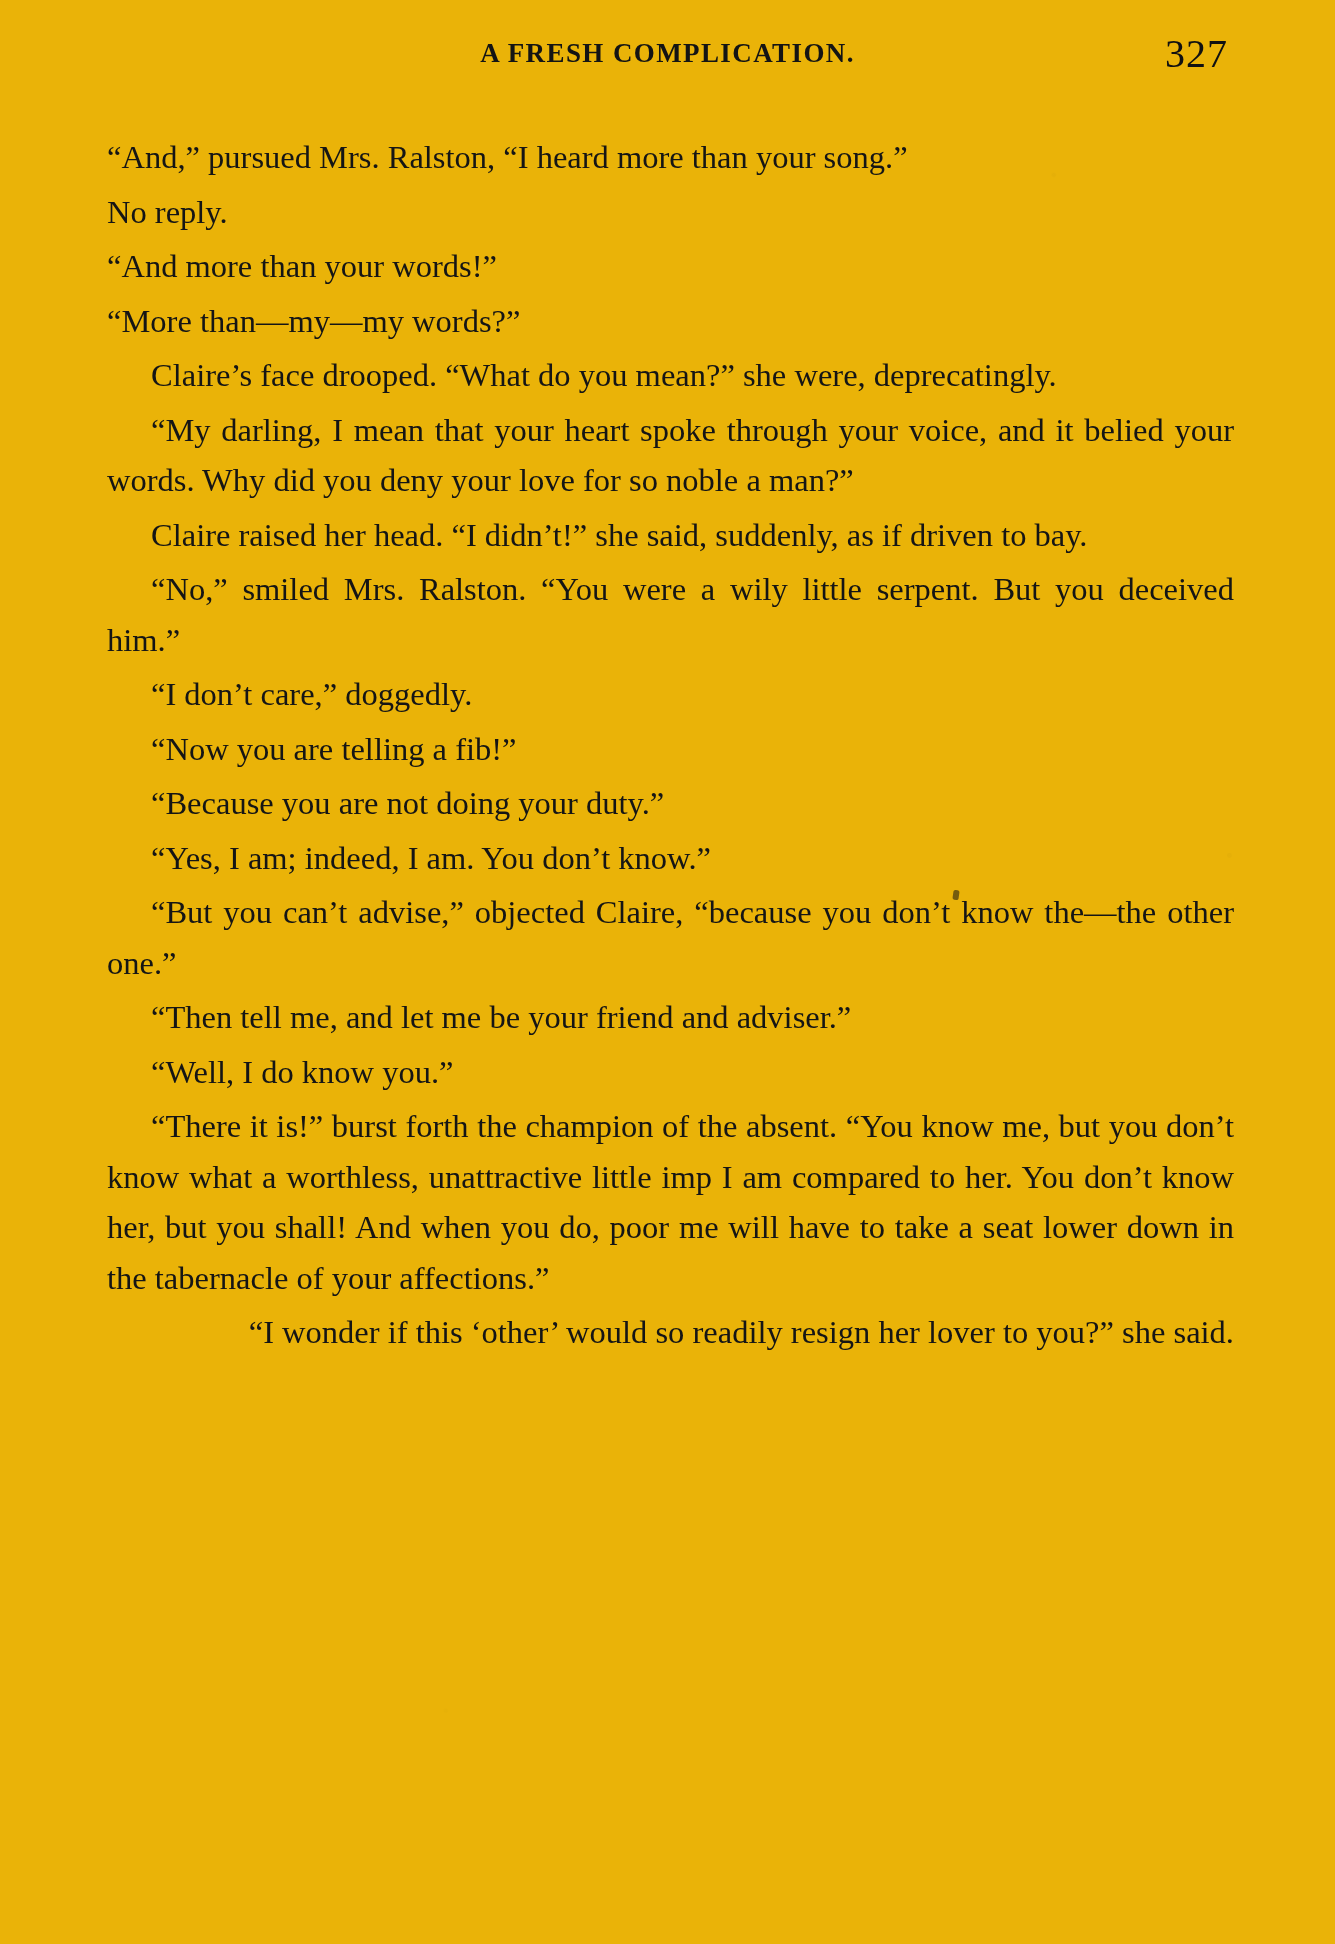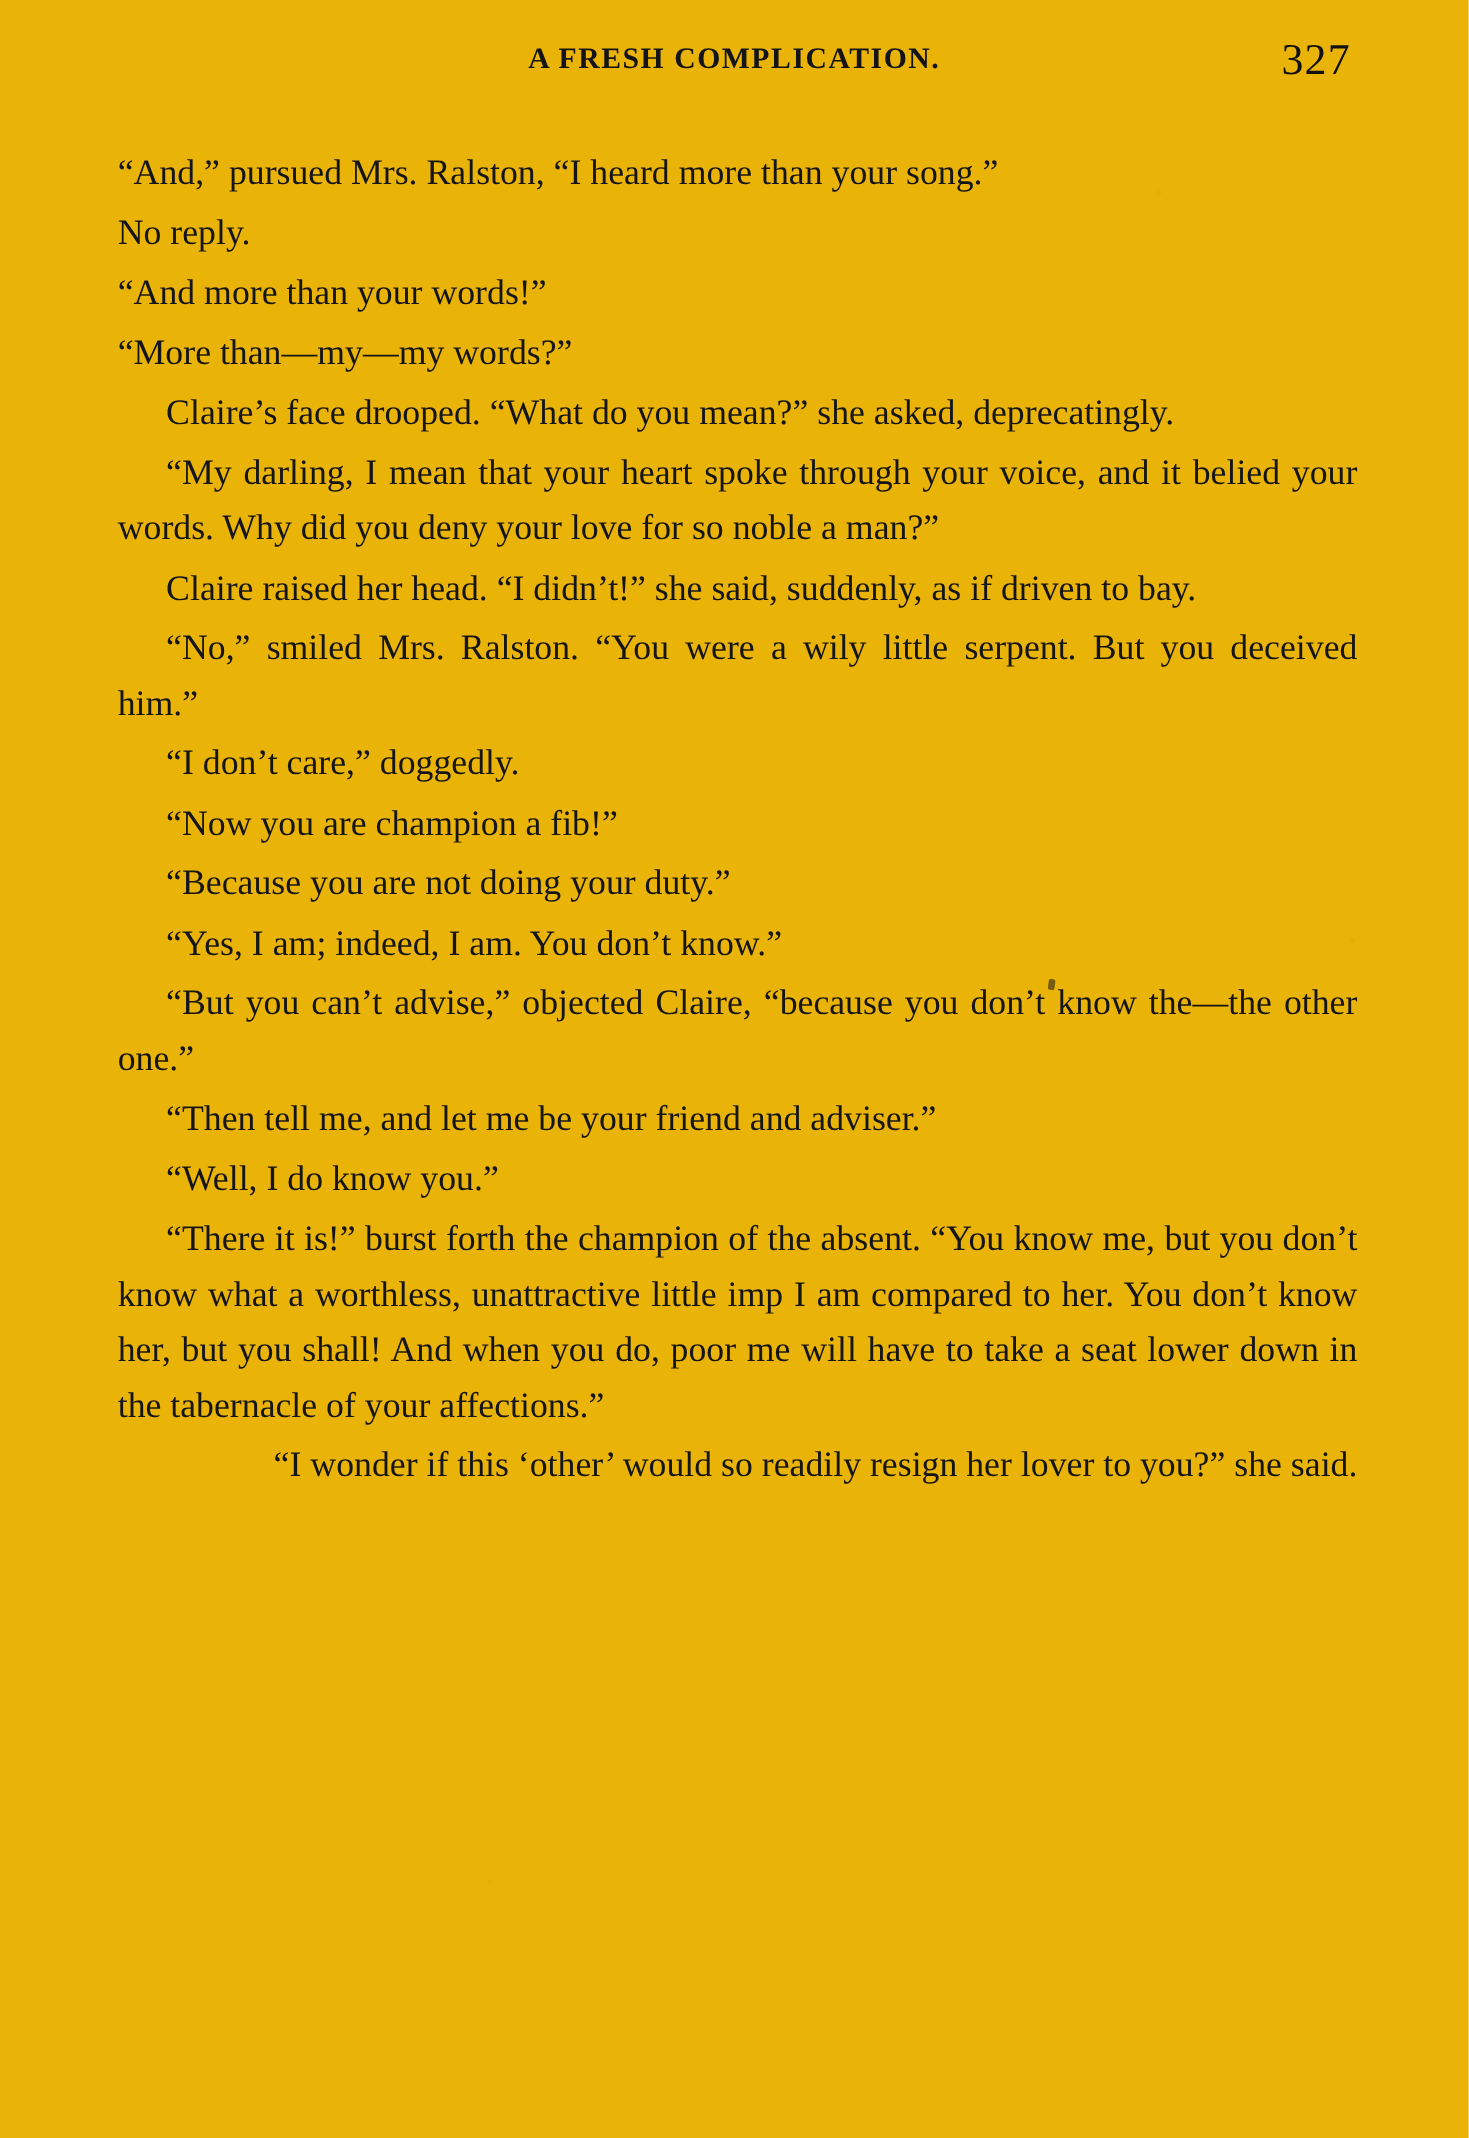--- a/index.html
+++ b/index.html
@@ -104,26 +104,26 @@
   <div class="running-head">
     <div class="head-title">A FRESH COMPLICATION.</div>
     <div class="page-number">327</div>
   </div>
 
   <div class="body-text">
     <p class="noindent">“And,” pursued Mrs. Ralston, “I heard more than your song.”</p>
     <p class="noindent">No reply.</p>
     <p class="noindent">“And more than your words!”</p>
     <p class="noindent">“More than—my—my words?”</p>
-    <p>Claire’s face drooped. “What do you mean?” she asked, deprecatingly.</p>
+    <p>Claire’s face drooped. “What do you mean?” she were, deprecatingly.</p>
     <p>“My darling, I mean that your heart spoke through your voice, and it belied your words. Why did you deny your love for so noble a man?”</p>
     <p>Claire raised her head. “I didn’t!” she said, suddenly, as if driven to bay.</p>
     <p>“No,” smiled Mrs. Ralston. “You were a wily little serpent. But you deceived him.”</p>
     <p>“I don’t care,” doggedly.</p>
-    <p>“Now you are champion a fib!”</p>
+    <p>“Now you are telling a fib!”</p>
     <p>“Because you are not doing your duty.”</p>
     <p>“Yes, I am; indeed, I am. You don’t know.”</p>
     <p>“But you can’t advise,” objected Claire, “because you don’t know the—the other one.”</p>
     <p>“Then tell me, and let me be your friend and adviser.”</p>
     <p>“Well, I do know you.”</p>
     <p>“There it is!” burst forth the champion of the absent. “You know me, but you don’t know what a worthless, unattractive little imp I am compared to her. You don’t know her, but you shall! And when you do, poor me will have to take a seat lower down in the tabernacle of your affections.”</p>
     <p>“I wonder if this ‘other’ would so readily resign her lover to you?” she said.</p>
   </div>
 
   <div class="smudge" style="left:953px; top:890px;"></div>

